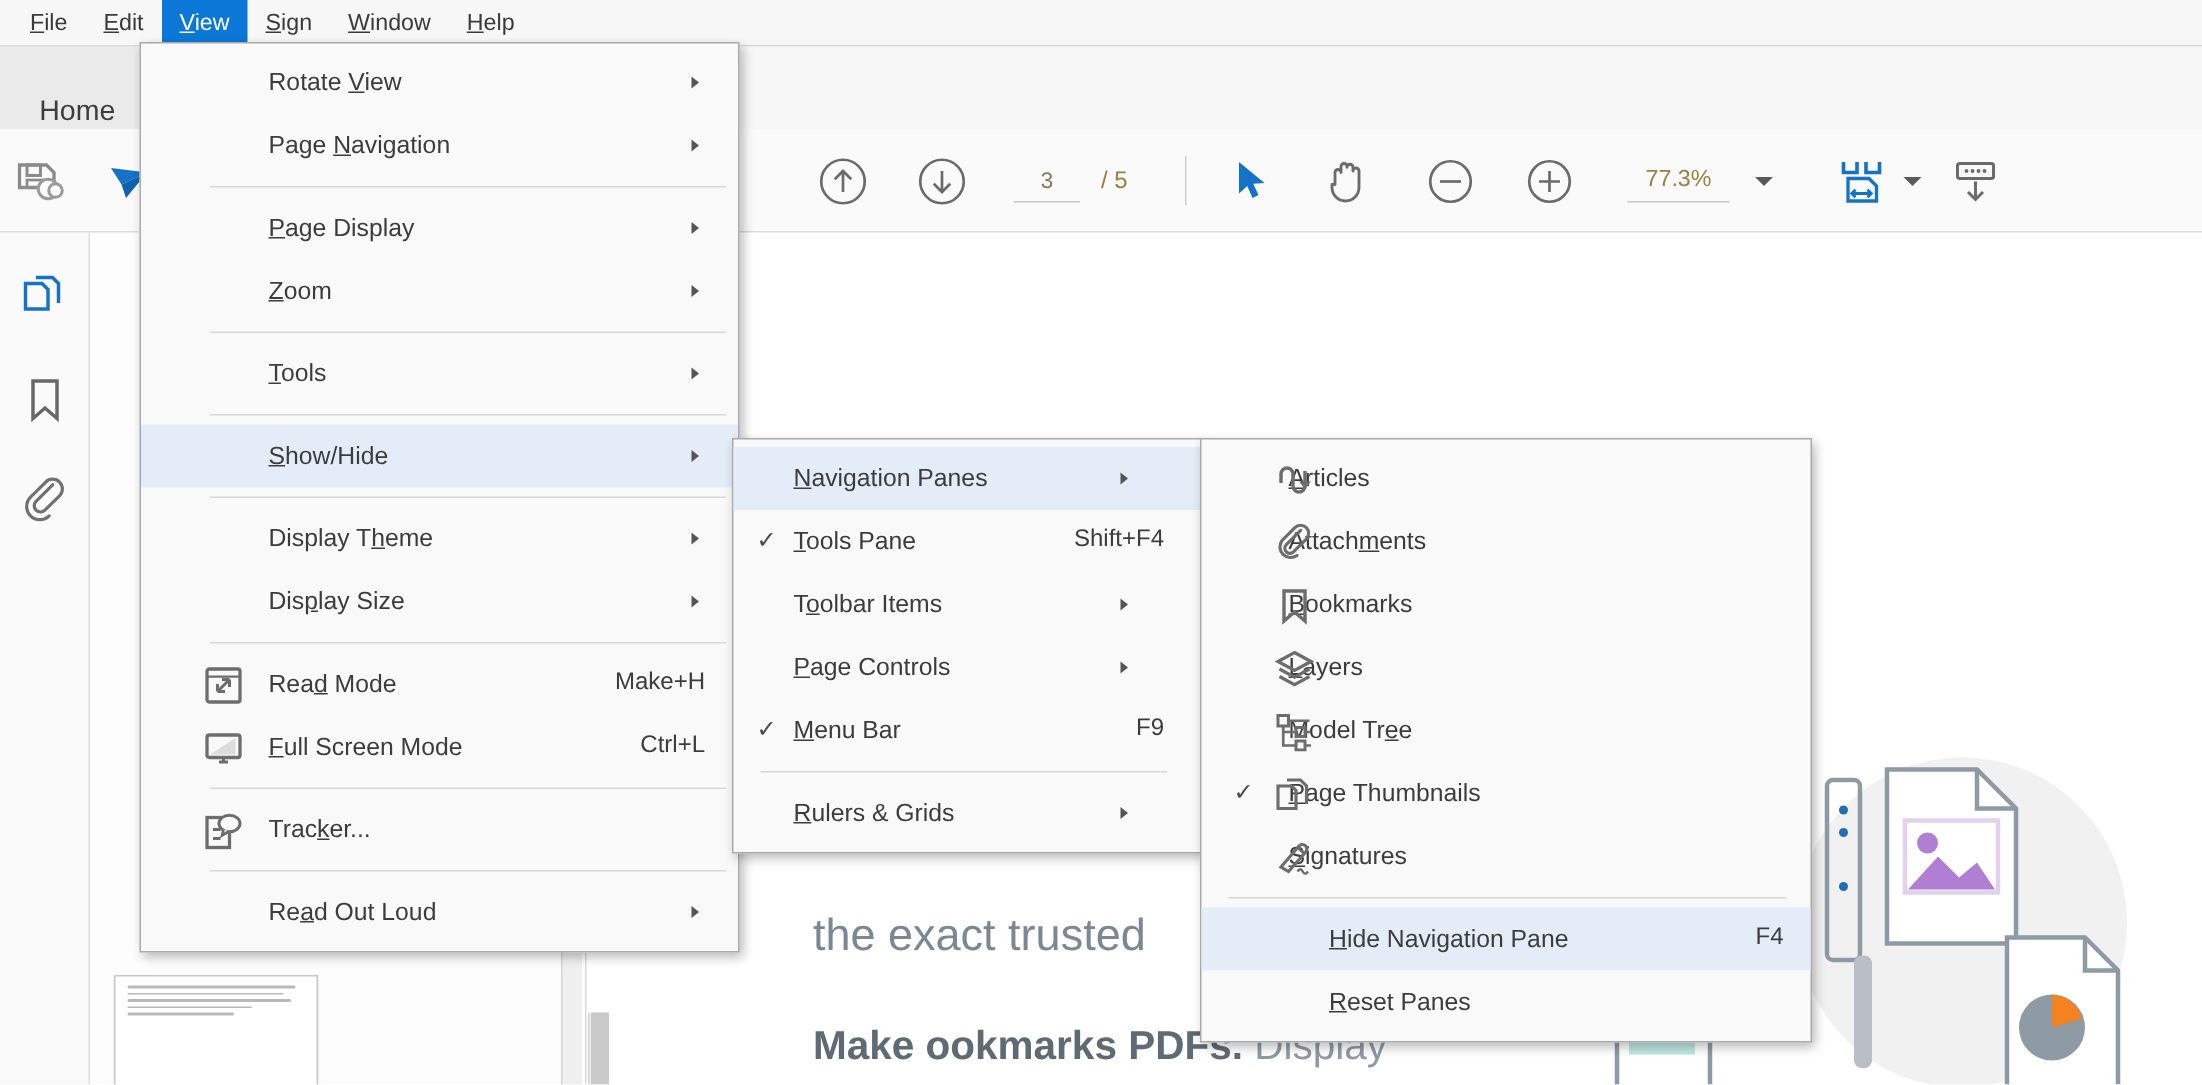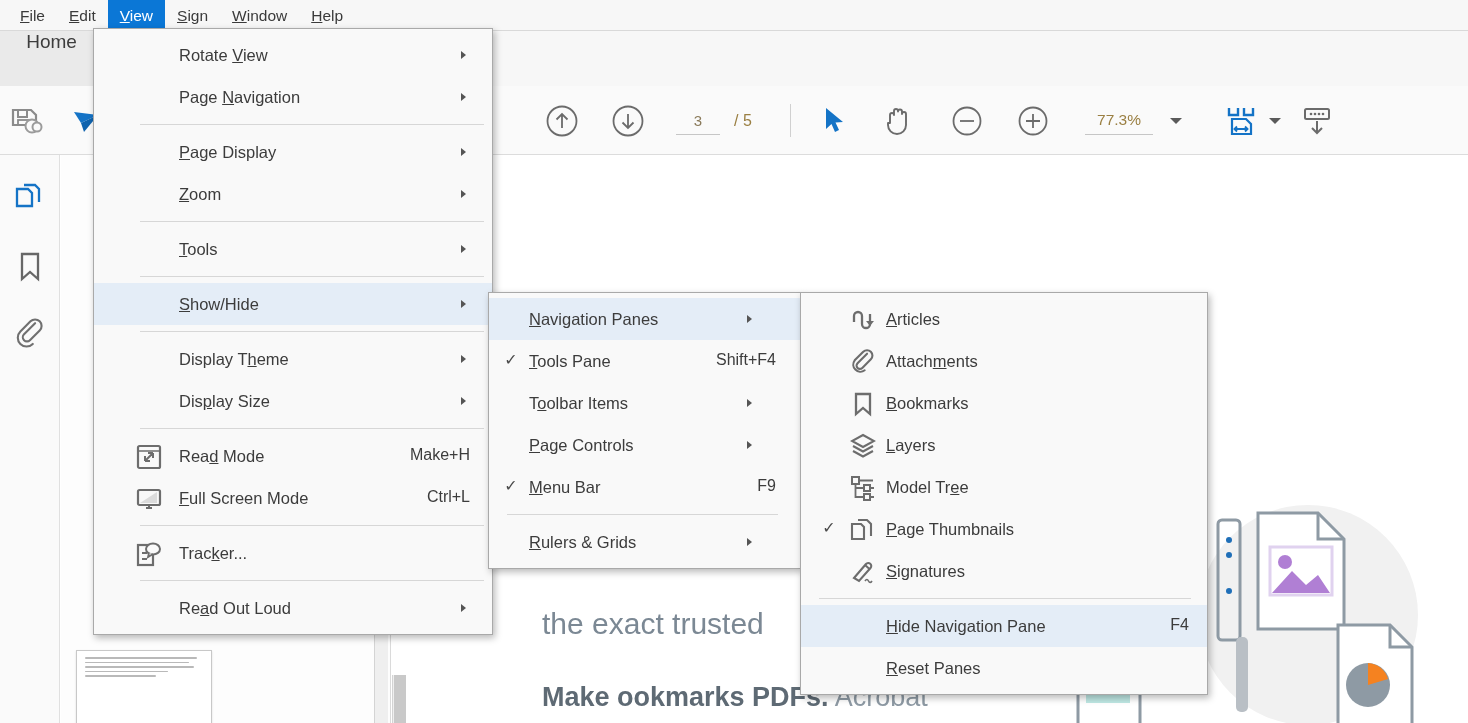--- a/index.html
+++ b/index.html
@@ -24,21 +24,21 @@
   .menubar-item u { text-decoration: underline; }
   .menubar-item.active { background: #0b77d6; color: #ffffff; }
 
   
   .tabstrip {
     position: absolute; top: 31px; left: 0; width: 1468px; height: 55px;
     background: #eaeaea; border-bottom: 1px solid #d4d4d4; z-index: 5;
   }
   .tab-home {
     position: absolute; left: 0; top: 0; width: 104px; height: 55px;
-    background: #eaeaea; display: flex; align-items: flex-start; justify-content: center;
+    background: #eaeaea; display: flex; align-items: flex-end; justify-content: center;
     font-size: 19px; color: #3d3d3d; border-right: 1px solid #d4d4d4;
   }
   .tab-rest {
     position: absolute; left: 104px; top: 0; right: 0; height: 55px; background: #f7f7f7;
   }
 
   
   .toolbar {
     position: absolute; top: 86px; left: 0; width: 1468px; height: 69px;
     background: #fafafa; border-bottom: 1px solid #dcdcdc; z-index: 4;
@@ -144,21 +144,21 @@
   
   #showhide-menu { left: 488px; top: 292px; width: 313px; }
   #showhide-menu .mi .lbl { margin-left: 40px; }
   #showhide-menu .mi .check { left: 8px; top: 10px; }
   #showhide-menu .mi .arrow { right: 48px; top: 17px; }
   #showhide-menu .mi .accel { right: 24px; top: 11px; }
   #showhide-menu .msep { margin-left: 18px; margin-right: 22px; }
 
   
   #navpanes-menu { left: 800px; top: 292px; width: 408px; }
-  #navpanes-menu .mi .lbl { margin-left: 85px; }
+  #navpanes-menu .mi .lbl { margin-left: 58px; }
   #navpanes-menu .mi .check { left: 14px; top: 10px; }
   #navpanes-menu .mi .mi-ico { left: 48px; top: 8px; width: 28px; height: 28px; }
   #navpanes-menu .mi .accel { right: 18px; top: 11px; }
   #navpanes-menu .msep { margin-left: 18px; margin-right: 16px; }
   #navpanes-menu .mi.noicon .lbl { margin-left: 85px; }
 
   u.mn { text-decoration: underline; }
 </style>
 </head>
 <body>
@@ -356,21 +356,21 @@
     </div>
     <div class="docscroll" style="left:313px; top:360px; height:363px;">
       <div class="thumbbar"></div>
     </div>
   </div>
 
   <div class="doccanvas">
     <div class="doc-hero">PDFs</div>
     <div class="doc-sub">the exact trusted</div>
     <div class="doc-head2">
-      <span>Make ookmarks PDFs.</span><span class="thin"> Acrobat</span>
+      <span>Make ookmarks PDFs.</span><span class="thin"> Display</span>
     </div>
 
     <div class="illo">
       <svg width="420" height="250" viewBox="0 0 420 250">
         <circle cx="270" cy="130" r="110" fill="#f1f1f1"></circle>
 
         <rect x="180" y="35" width="22" height="120" rx="4" fill="none" stroke="#8e9aa4" stroke-width="3"></rect>
         <circle cx="191" cy="55" r="3" fill="#1f6fb8"></circle>
         <circle cx="191" cy="70" r="3" fill="#1f6fb8"></circle>
         <circle cx="191" cy="106" r="3" fill="#1f6fb8"></circle>

